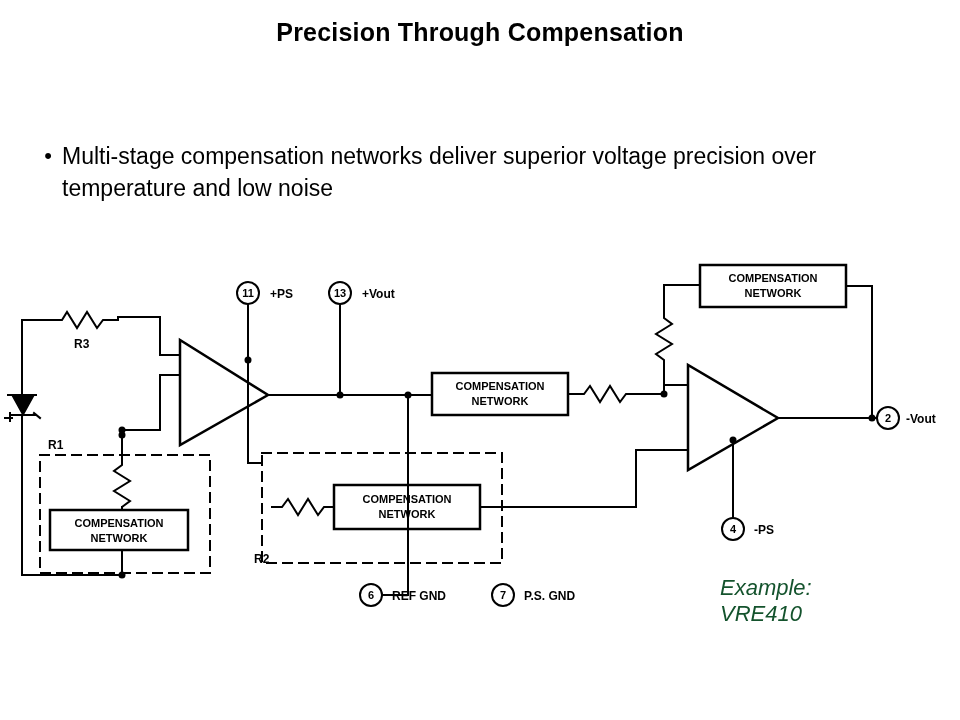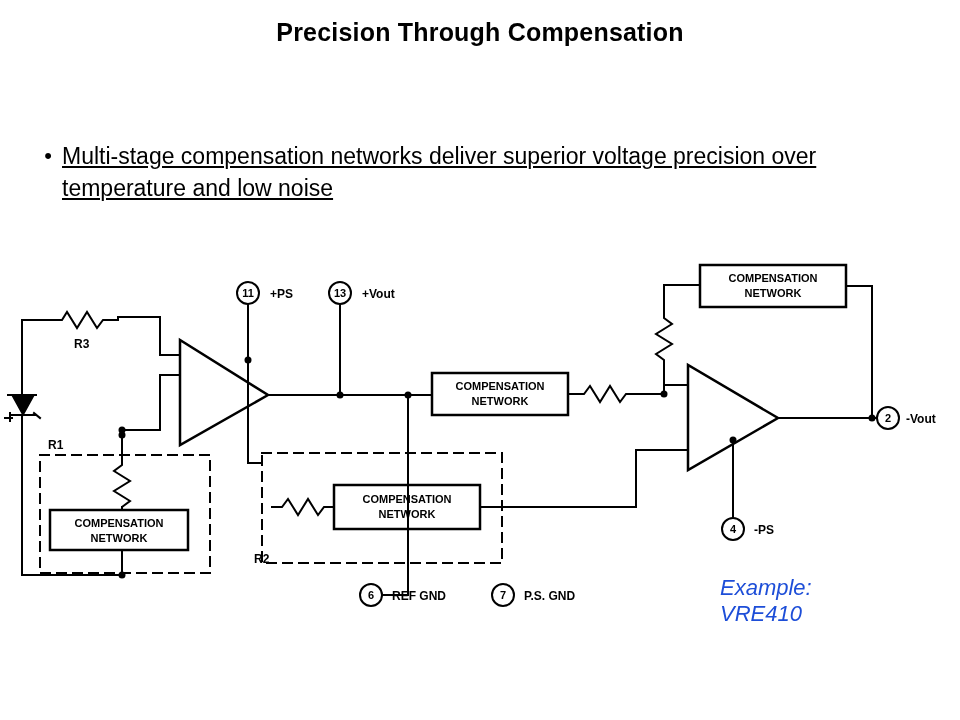--- a/index.html
+++ b/index.html
@@ -45,29 +45,28 @@
     flex: 0 0 28px;
     font-size: 22px;
     line-height: 32px;
     color: #000000;
     text-align: center;
   }
   .bullet-text {
     font-size: 23px;
     line-height: 32px;
     color: #000000;
-    text-decoration: underline;
   }
   .example-label {
     position: absolute;
     left: 720px;
     top: 575px;
     font-size: 22px;
     font-style: italic;
-    color: #1d4ed8;
+    color: #14532d;
   }
   .diagram {
     position: absolute;
     left: 0;
     top: 255px;
     width: 960px;
     height: 380px;
   }
   svg text {
     font-family: "Liberation Sans", sans-serif;

